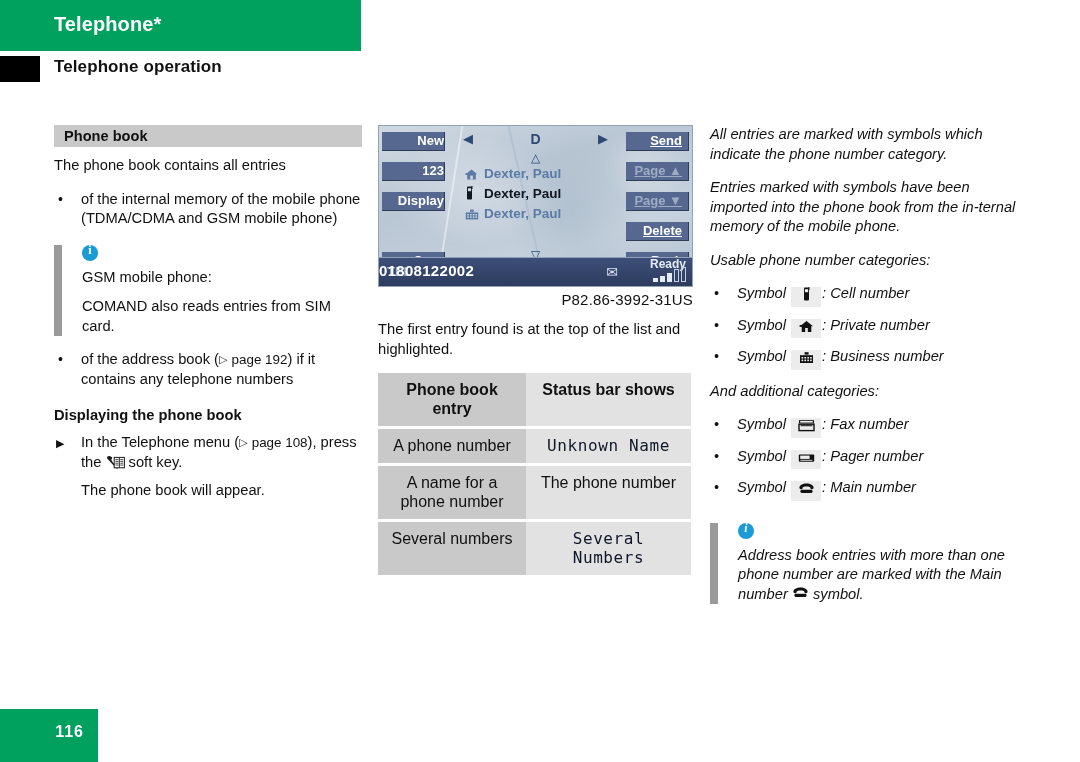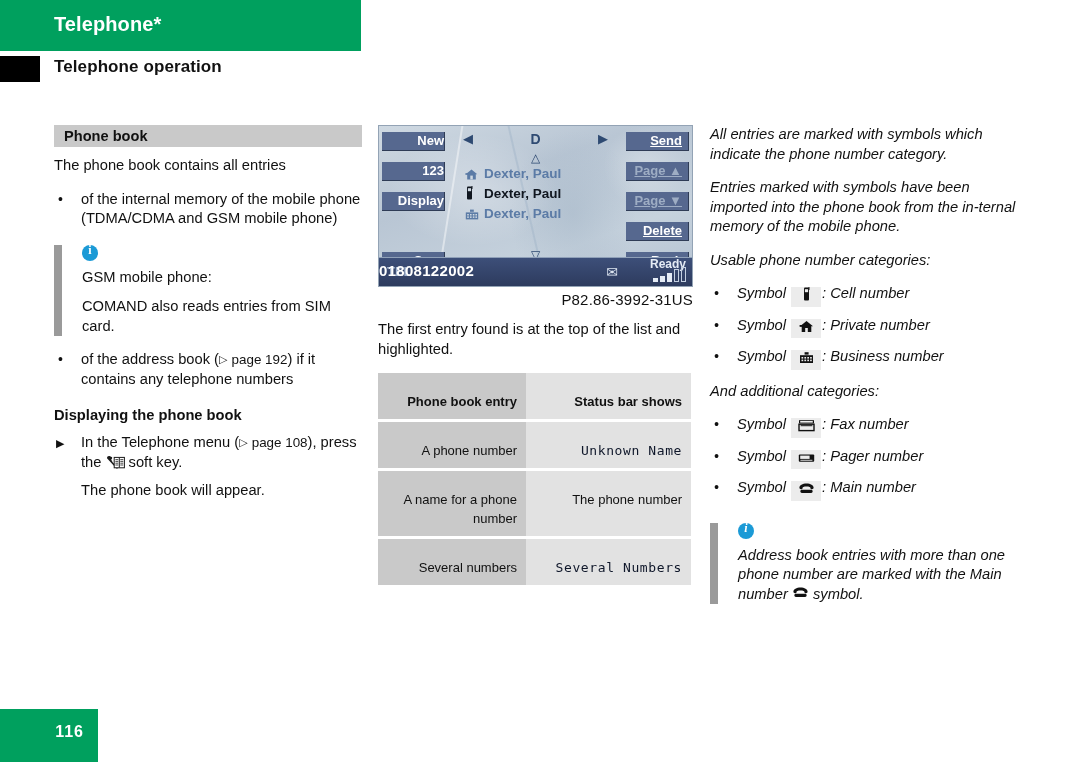--- a/index.html
+++ b/index.html
@@ -158,23 +158,23 @@
   .statusbar .bars i.b2 { height:6px; }
   .statusbar .bars i.b3 { height:9px; }
   .statusbar .bars i.o1 { height:11px; background:transparent; border:1px solid #c3cfe0; width:3px;}
   .statusbar .bars i.o2 { height:13px; background:transparent; border:1px solid #c3cfe0; width:3px;}
 
   .caption { text-align: right; font-size: 15px; margin-top: 4px; letter-spacing: .2px; }
 
   
   table.tbl { border-collapse: collapse; width: 313px; margin-top: 14px; }
   table.tbl td, table.tbl th {
-    vertical-align: top; text-align: right;
-    padding: 19px 9px 8px 9px;
-    font-size: 13px; line-height: 19px;
+    vertical-align: top; text-align: center;
+    padding: 7px 9px 8px 9px;
+    font-size: 16px; line-height: 19px;
     border-bottom: 3px solid #ffffff;
   }
   table.tbl th { font-weight: bold; }
   table.tbl .c1 { background: #c9c9c9; width: 130px; }
   table.tbl .c2 { background: #e2e2e2; }
   table.tbl tr:last-child td { border-bottom: none; }
   .mono { font-family: "DejaVu Sans Mono", monospace; font-size: 13px; color: #0f172a; letter-spacing: .6px; }
 
   
   ul.symlist { list-style: none; margin: 0 0 12px 0; padding: 0; }

